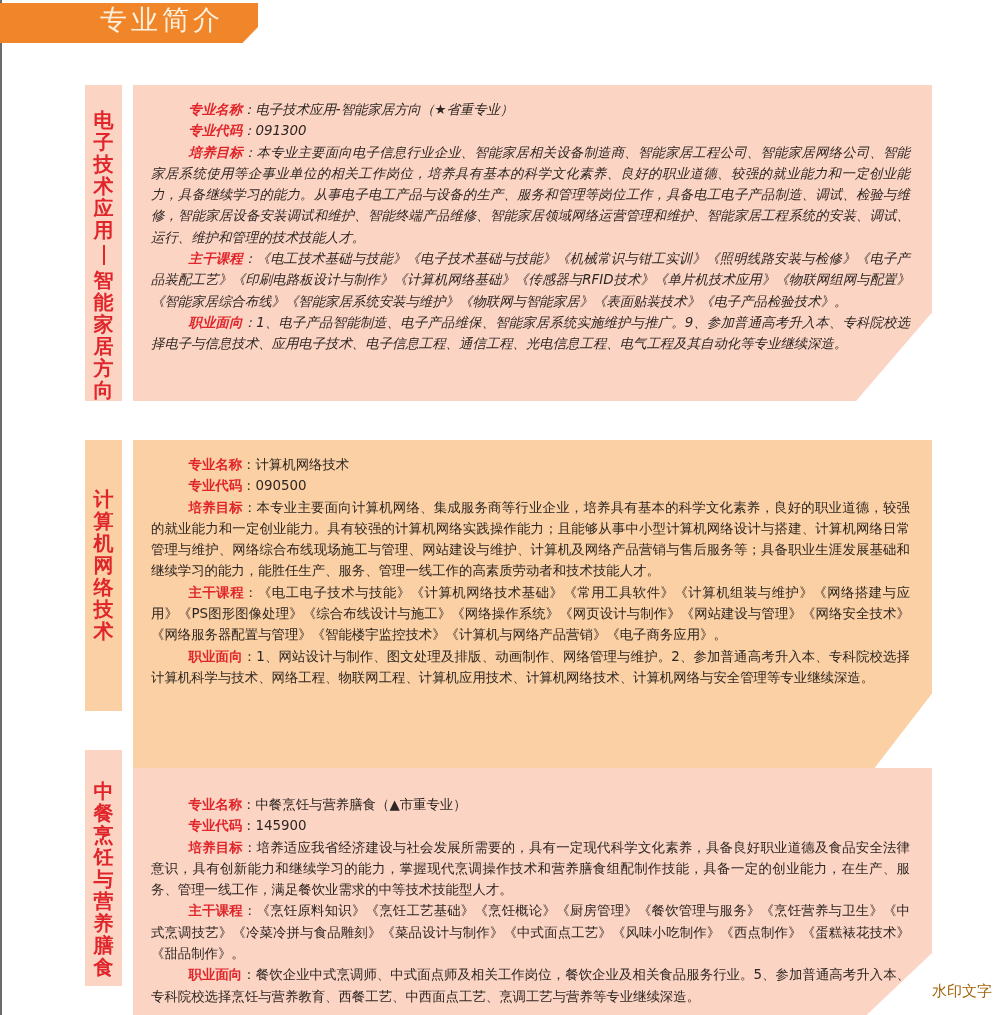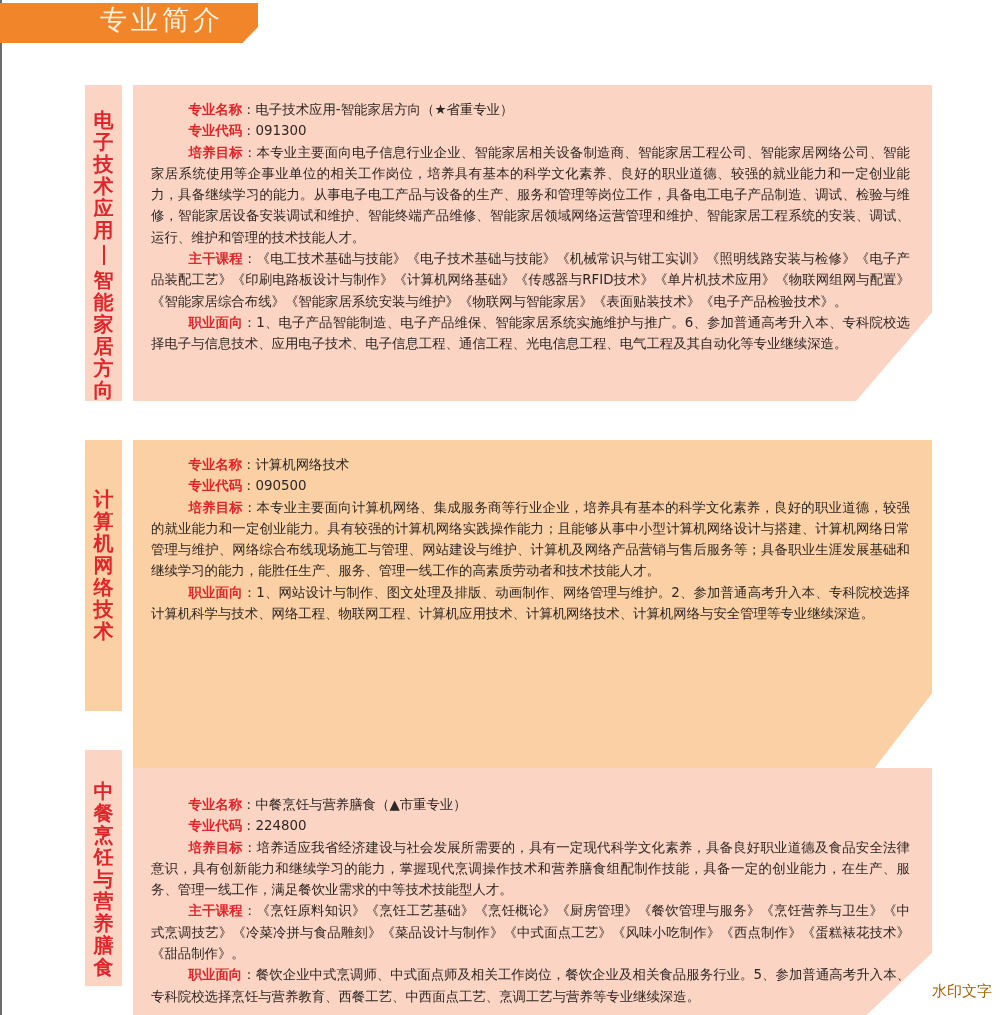--- a/index.html
+++ b/index.html
@@ -57,56 +57,57 @@
   <span class="ch">应</span>
   <span class="ch">用</span>
   <span class="dash"></span>
   <span class="ch">智</span>
   <span class="ch">能</span>
   <span class="ch">家</span>
   <span class="ch">居</span>
   <span class="ch">方</span>
   <span class="ch">向</span>
 </div>
-<div class="card pink" style="top:85px;height:316px;">
+<div class="card pink" style="top:85px;height:316px;font-style:italic;">
   <p class="para"><span class="lbl">专业名称</span><span>：</span><span>电子技术应用-智能家居方向（★省重专业）</span></p>
   <p class="para"><span class="lbl">专业代码</span><span>：</span><span>091300</span></p>
   <p class="para"><span class="lbl">培养目标</span><span>：</span><span>本专业主要面向电子信息行业企业、智能家居相关设备制造商、智能家居工程公司、智能家居网络公司、智能家居系统使用等企事业单位的相关工作岗位，培养具有基本的科学文化素养、良好的职业道德、较强的就业能力和一定创业能力，具备继续学习的能力。从事电子电工产品与设备的生产、服务和管理等岗位工作，具备电工电子产品制造、调试、检验与维修，智能家居设备安装调试和维护、智能终端产品维修、智能家居领域网络运营管理和维护、智能家居工程系统的安装、调试、运行、维护和管理的技术技能人才。</span></p>
   <p class="para"><span class="lbl">主干课程</span><span>：</span><span>《电工技术基础与技能》《电子技术基础与技能》《机械常识与钳工实训》《照明线路安装与检修》《电子产品装配工艺》《印刷电路板设计与制作》《计算机网络基础》《传感器与RFID技术》《单片机技术应用》《物联网组网与配置》《智能家居综合布线》《智能家居系统安装与维护》《物联网与智能家居》《表面贴装技术》《电子产品检验技术》。</span></p>
-  <p class="para"><span class="lbl">职业面向</span><span>：</span><span>1、电子产品智能制造、电子产品维保、智能家居系统实施维护与推广。6、参加普通高考升入本、专科院校选择电子与信息技术、应用电子技术、电子信息工程、通信工程、光电信息工程、电气工程及其自动化等专业继续深造。</span></p>
+  <p class="para"><span class="lbl">职业面向</span><span>：</span><span>1、电子产品智能制造、电子产品维保、智能家居系统实施维护与推广。9、参加普通高考升入本、专科院校选择电子与信息技术、应用电子技术、电子信息工程、通信工程、光电信息工程、电气工程及其自动化等专业继续深造。</span></p>
 </div>
 
 <div class="side peach" style="top:440px;height:271px;padding-top:48px;">
   <span class="ch">计</span>
   <span class="ch">算</span>
   <span class="ch">机</span>
   <span class="ch">网</span>
   <span class="ch">络</span>
   <span class="ch">技</span>
   <span class="ch">术</span>
 </div>
 <div class="card peach" style="top:440px;height:352px;">
   <p class="para"><span class="lbl">专业名称</span><span>：</span><span>计算机网络技术</span></p>
   <p class="para"><span class="lbl">专业代码</span><span>：</span><span>090500</span></p>
   <p class="para"><span class="lbl">培养目标</span><span>：</span><span>本专业主要面向计算机网络、集成服务商等行业企业，培养具有基本的科学文化素养，良好的职业道德，较强的就业能力和一定创业能力。具有较强的计算机网络实践操作能力；且能够从事中小型计算机网络设计与搭建、计算机网络日常管理与维护、网络综合布线现场施工与管理、网站建设与维护、计算机及网络产品营销与售后服务等；具备职业生涯发展基础和继续学习的能力，能胜任生产、服务、管理一线工作的高素质劳动者和技术技能人才。</span></p>
+  <p class="para"><span class="lbl">主干课程</span><span>：</span><span>《电工电子技术与技能》《计算机网络技术基础》《常用工具软件》《计算机组装与维护》《网络搭建与应用》《PS图形图像处理》《综合布线设计与施工》《网络操作系统》《网页设计与制作》《网站建设与管理》《网络安全技术》《网络服务器配置与管理》《智能楼宇监控技术》《计算机与网络产品营销》《电子商务应用》。</span></p>
   <p class="para"><span class="lbl">职业面向</span><span>：</span><span>1、网站设计与制作、图文处理及排版、动画制作、网络管理与维护。2、参加普通高考升入本、专科院校选择计算机科学与技术、网络工程、物联网工程、计算机应用技术、计算机网络技术、计算机网络与安全管理等专业继续深造。</span></p>
 </div>
 
 <div class="side pink" style="top:750px;height:236px;padding-top:30px;">
   <span class="ch">中</span>
   <span class="ch">餐</span>
   <span class="ch">烹</span>
   <span class="ch">饪</span>
   <span class="ch">与</span>
   <span class="ch">营</span>
   <span class="ch">养</span>
   <span class="ch">膳</span>
   <span class="ch">食</span>
 </div>
 <div class="card pink" style="top:768px;height:257px;padding-top:26px;">
   <p class="para"><span class="lbl">专业名称</span><span>：</span><span>中餐烹饪与营养膳食（▲市重专业）</span></p>
-  <p class="para"><span class="lbl">专业代码</span><span>：</span><span>224800</span></p>
+  <p class="para"><span class="lbl">专业代码</span><span>：</span><span>145900</span></p>
   <p class="para"><span class="lbl">培养目标</span><span>：</span><span>培养适应我省经济建设与社会发展所需要的，具有一定现代科学文化素养，具备良好职业道德及食品安全法律意识，具有创新能力和继续学习的能力，掌握现代烹调操作技术和营养膳食组配制作技能，具备一定的创业能力，在生产、服务、管理一线工作，满足餐饮业需求的中等技术技能型人才。</span></p>
   <p class="para"><span class="lbl">主干课程</span><span>：</span><span>《烹饪原料知识》《烹饪工艺基础》《烹饪概论》《厨房管理》《餐饮管理与服务》《烹饪营养与卫生》《中式烹调技艺》《冷菜冷拼与食品雕刻》《菜品设计与制作》《中式面点工艺》《风味小吃制作》《西点制作》《蛋糕裱花技术》《甜品制作》。</span></p>
   <p class="para"><span class="lbl">职业面向</span><span>：</span><span>餐饮企业中式烹调师、中式面点师及相关工作岗位，餐饮企业及相关食品服务行业。5、参加普通高考升入本、专科院校选择烹饪与营养教育、西餐工艺、中西面点工艺、烹调工艺与营养等专业继续深造。</span></p>
 </div>
 
 <div class="watermark">水印文字</div>
 
 </body></html>

